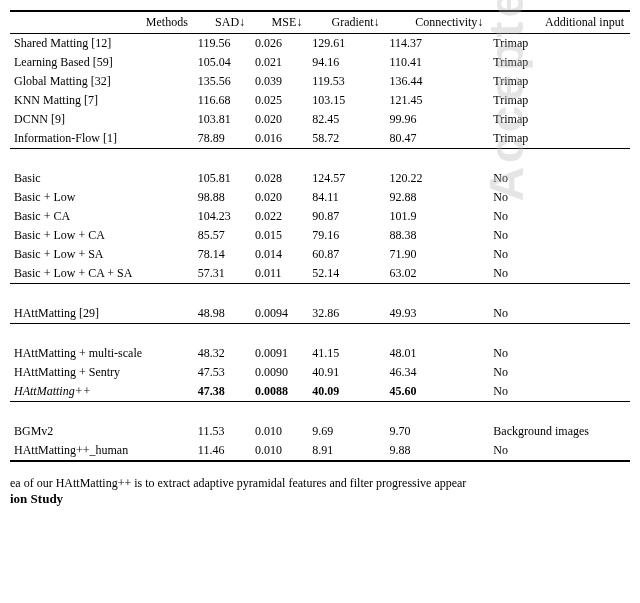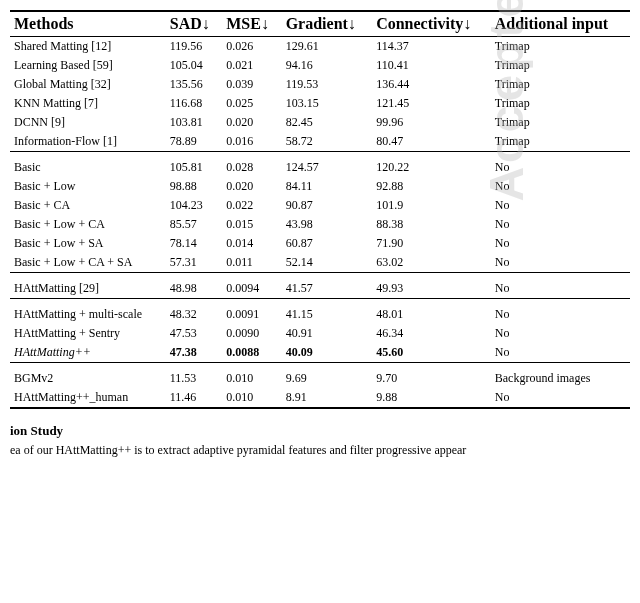--- a/index.html
+++ b/index.html
@@ -24,36 +24,36 @@
       border-collapse: collapse;
       margin-bottom: 14px;
     }
 
     thead tr {
       border-top: 2px solid #000;
       border-bottom: 1px solid #000;
     }
 
     th {
-      text-align: left;
+      text-align: right;
       padding: 3px 6px 3px 4px;
-      font-weight: bold;
-      font-size: 16px;
+      font-weight: normal;
+      font-size: 12px;
       white-space: nowrap;
     }
 
     td {
       padding: 2px 6px 2px 4px;
       font-size: 12px;
       white-space: nowrap;
     }
 
     .group-separator td {
       border-top: 1px solid #000;
-      padding-top: 8px;
+      padding-top: 22px;
     }
 
     .section-text {
       font-size: 12px;
       color: #000;
     }
 
     .accepted-watermark {
       position: absolute;
       right: 10px;
@@ -157,21 +157,21 @@
           <td>104.23</td>
           <td>0.022</td>
           <td>90.87</td>
           <td>101.9</td>
           <td>No</td>
         </tr>
         <tr>
           <td>Basic + Low + CA</td>
           <td>85.57</td>
           <td>0.015</td>
-          <td>43.98</td>
+          <td>79.16</td>
           <td>88.38</td>
           <td>No</td>
         </tr>
         <tr>
           <td>Basic + Low + SA</td>
           <td>78.14</td>
           <td>0.014</td>
           <td>60.87</td>
           <td>71.90</td>
           <td>No</td>
@@ -181,21 +181,21 @@
           <td>57.31</td>
           <td>0.011</td>
           <td>52.14</td>
           <td>63.02</td>
           <td>No</td>
         </tr>
         <tr class="group-separator">
           <td>HAttMatting [29]</td>
           <td>48.98</td>
           <td>0.0094</td>
-          <td>41.57</td>
+          <td>32.86</td>
           <td>49.93</td>
           <td>No</td>
         </tr>
         <tr class="group-separator">
           <td>HAttMatting + multi-scale</td>
           <td>48.32</td>
           <td>0.0091</td>
           <td>41.15</td>
           <td>48.01</td>
           <td>No</td>
@@ -229,16 +229,16 @@
           <td>11.46</td>
           <td>0.010</td>
           <td>8.91</td>
           <td>9.88</td>
           <td>No</td>
         </tr>
       </tbody>
   </table>
 
   <div class="section-text">
+    <div>ea of our HAttMatting++ is to extract adaptive pyramidal features and filter progressive appear</div>
     <div style="font-size:13px; font-weight:bold; margin-bottom:4px;">ion Study</div>
-    <div>ea of our HAttMatting++ is to extract adaptive pyramidal features and filter progressive appear</div>
   </div>
 </div>
 
 </body></html>

